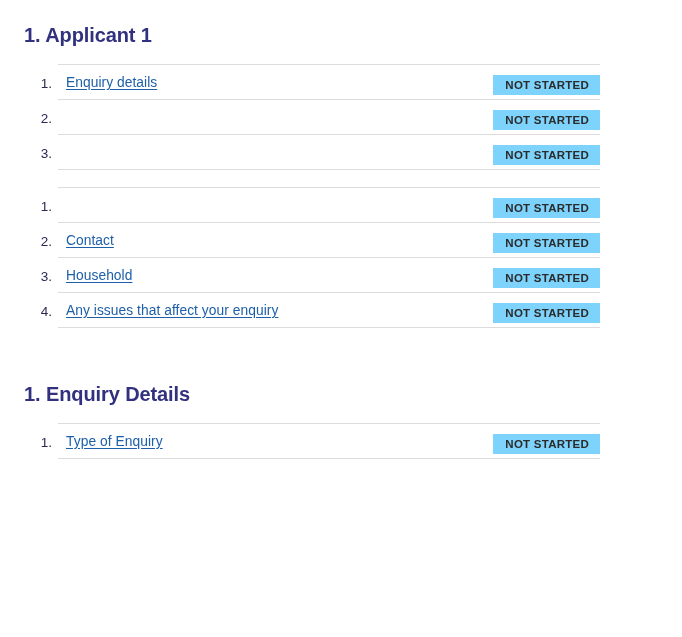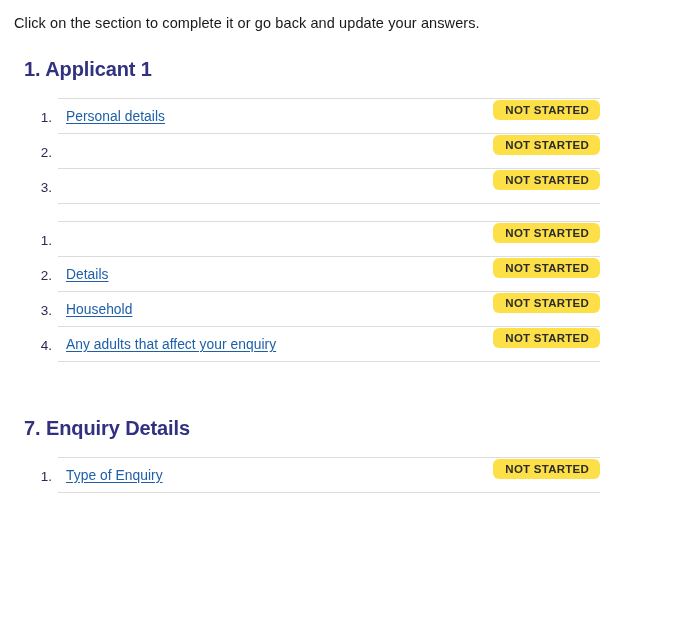--- a/index.html
+++ b/index.html
@@ -81,88 +81,86 @@
     color: #1d5fa8;
     text-decoration: underline;
     text-underline-offset: 2px;
     cursor: pointer;
     letter-spacing: 0.05px;
   }
 
   .task-status {
     position: absolute;
     right: 0;
-    top: 1px;
-    background: #fde047;
+    top: 10px;
+    background: #7dd3fc;
     color: #2b2b2b;
     font-size: 11.5px;
     font-weight: bold;
     letter-spacing: 0.25px;
     padding: 4px 11px 4px 12px;
     line-height: 12px;
     white-space: nowrap;
-    border-radius: 6px;
   }
 
   
   .section + .section .section-heading {
     padding-top: 55px;
   }
 </style>
 </head>
 <body>
 
 <div class="page">
 
-  <p class="intro">Click on the section to complete it or go back and update your answers.</p>
 
   <div id="sections-container">
       <div class="section">
         <h2 class="section-heading">1. Applicant 1</h2>
         <ul class="task-list">
           <li class="task-row">
             <span class="task-number">1.</span>
-            <a class="task-link" href="#">Personal details</a>
+            <a class="task-link" href="#">Enquiry details</a>
             <span class="task-status">NOT STARTED</span>
           </li>
           <li class="task-row">
             <span class="task-number">2.</span>
             <span class="task-status">NOT STARTED</span>
           </li>
           <li class="task-row">
             <span class="task-number">3.</span>
             <span class="task-status">NOT STARTED</span>
           </li>
         </ul>
       </div>
       <div class="section">
         <ul class="task-list">
           <li class="task-row">
             <span class="task-number">1.</span>
             <span class="task-status">NOT STARTED</span>
           </li>
           <li class="task-row">
             <span class="task-number">2.</span>
-            <a class="task-link" href="#">Details</a>
+            <a class="task-link" href="#">Contact</a>
             <span class="task-status">NOT STARTED</span>
           </li>
           <li class="task-row">
             <span class="task-number">3.</span>
             <a class="task-link" href="#">Household</a>
             <span class="task-status">NOT STARTED</span>
           </li>
           <li class="task-row">
             <span class="task-number">4.</span>
-            <a class="task-link" href="#">Any adults that affect your enquiry</a>
+            <a class="task-link" href="#">Any issues that affect your enquiry</a>
             <span class="task-status">NOT STARTED</span>
           </li>
         </ul>
       </div>
       <div class="section">
-        <h2 class="section-heading">7. Enquiry Details</h2>
+        <h2 class="section-heading">1. Enquiry Details</h2>
         <ul class="task-list">
           <li class="task-row">
             <span class="task-number">1.</span>
             <a class="task-link" href="#">Type of Enquiry</a>
             <span class="task-status">NOT STARTED</span>
           </li>
         </ul>
       </div>
     </div>
 

